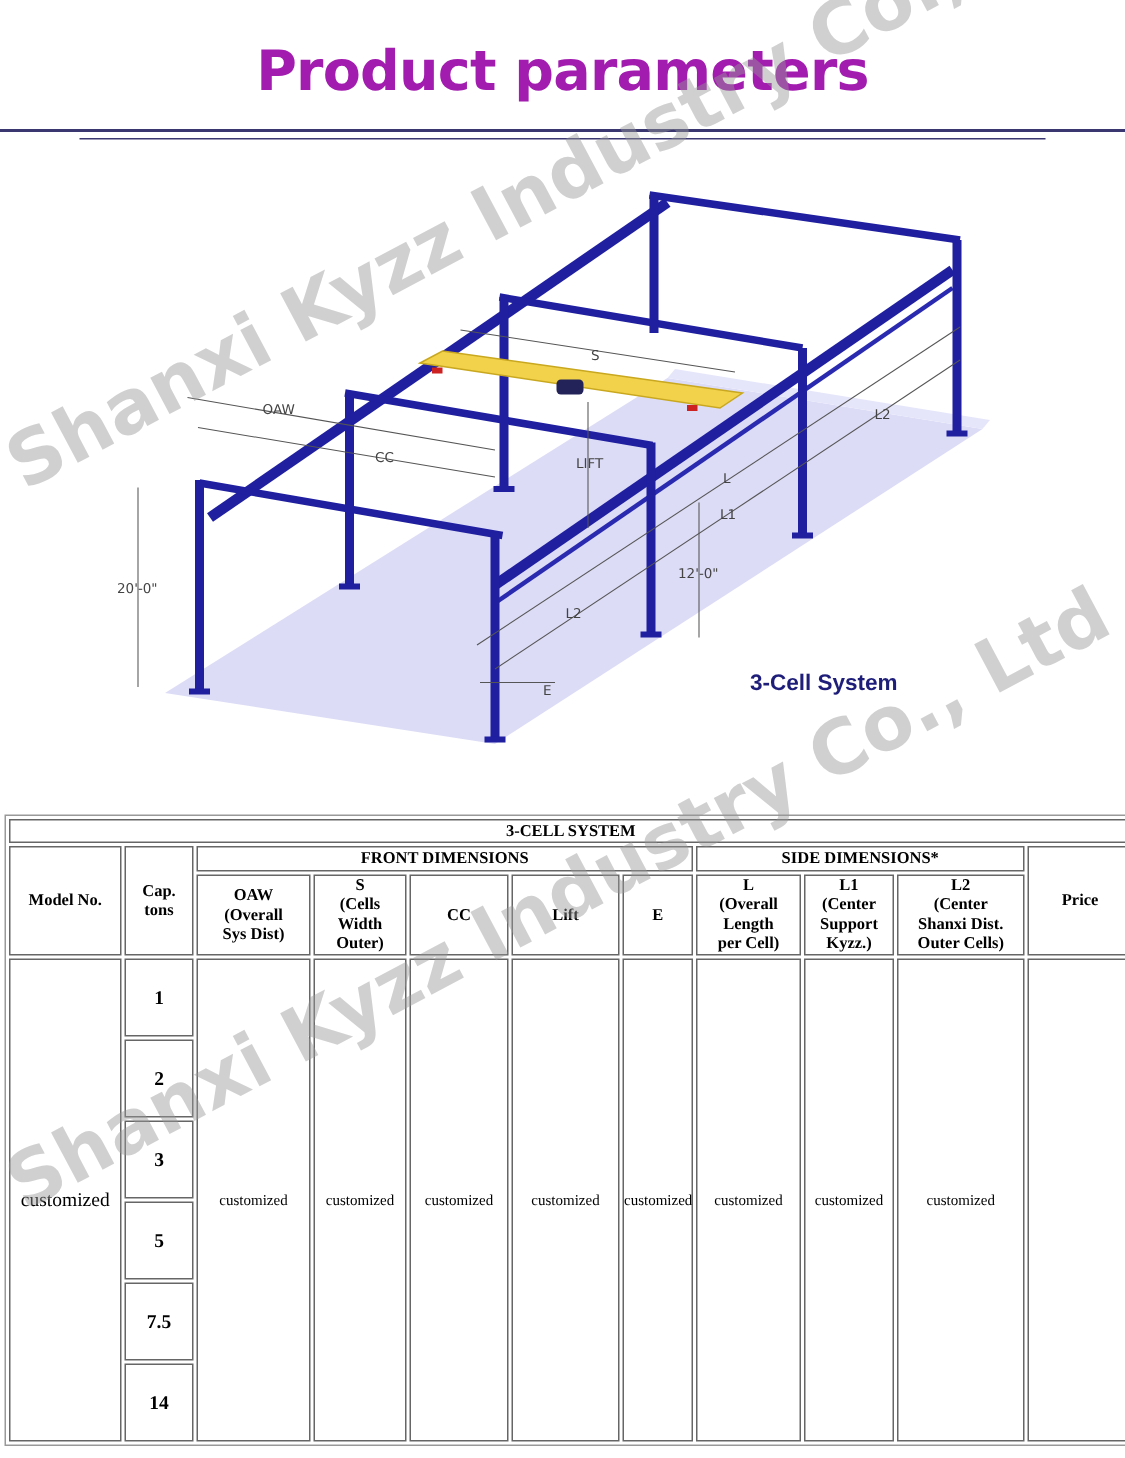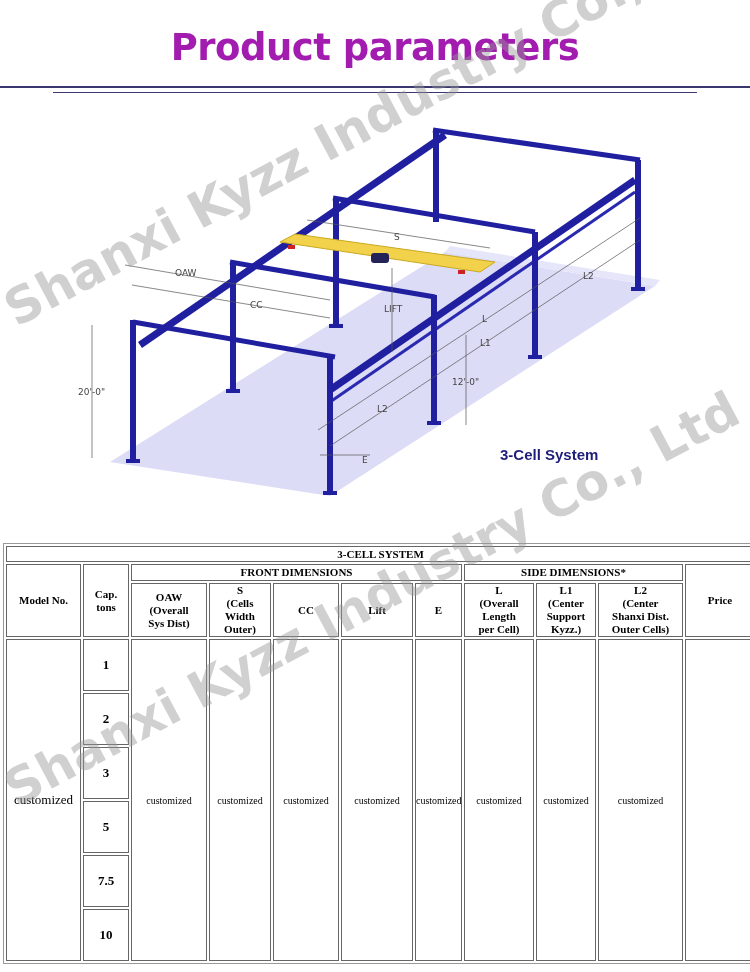--- a/index.html
+++ b/index.html
@@ -198,19 +198,19 @@
   <tr>
         <td class="cap-cell">3</td>
       </tr>
   <tr>
         <td class="cap-cell">5</td>
       </tr>
   <tr>
         <td class="cap-cell">7.5</td>
       </tr>
   <tr>
-        <td class="cap-cell">10</td>
+        <td class="cap-cell">14</td>
       </tr>
 </tbody>
   </table>
 
 <div class="watermark wm1">Shanxi Kyzz Industry Co., Ltd</div>
 <div class="watermark wm2">Shanxi Kyzz Industry Co., Ltd</div>
 
 </body></html>

